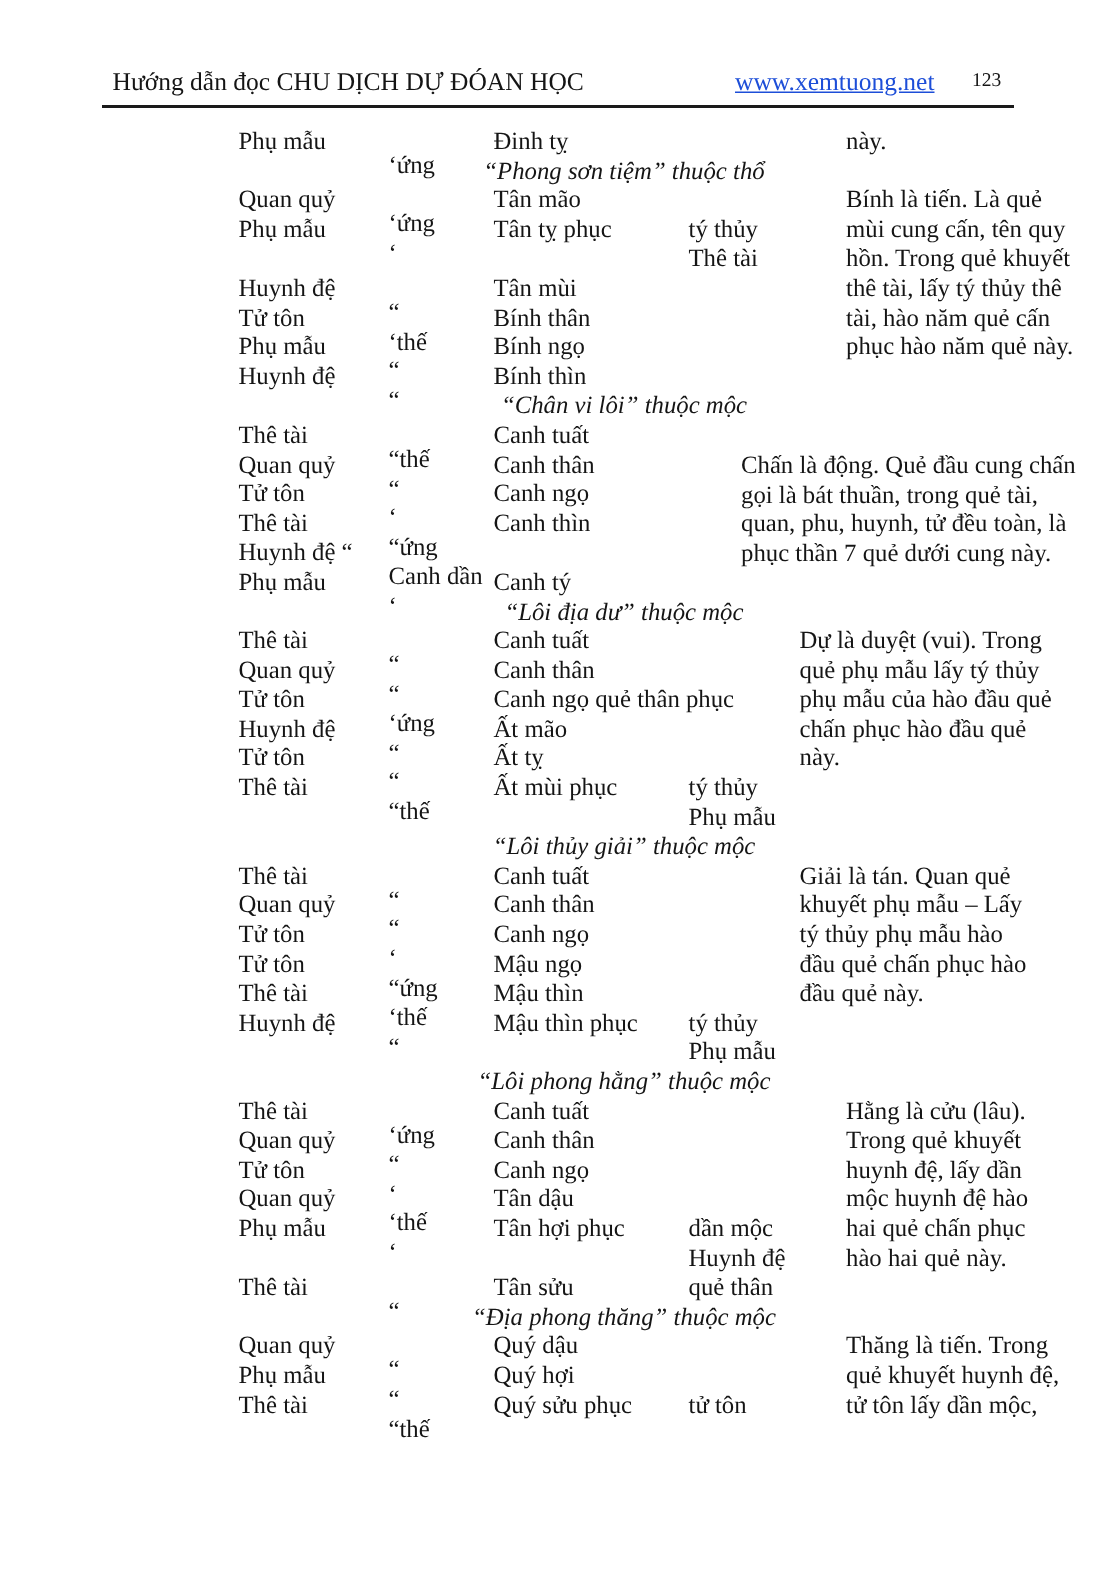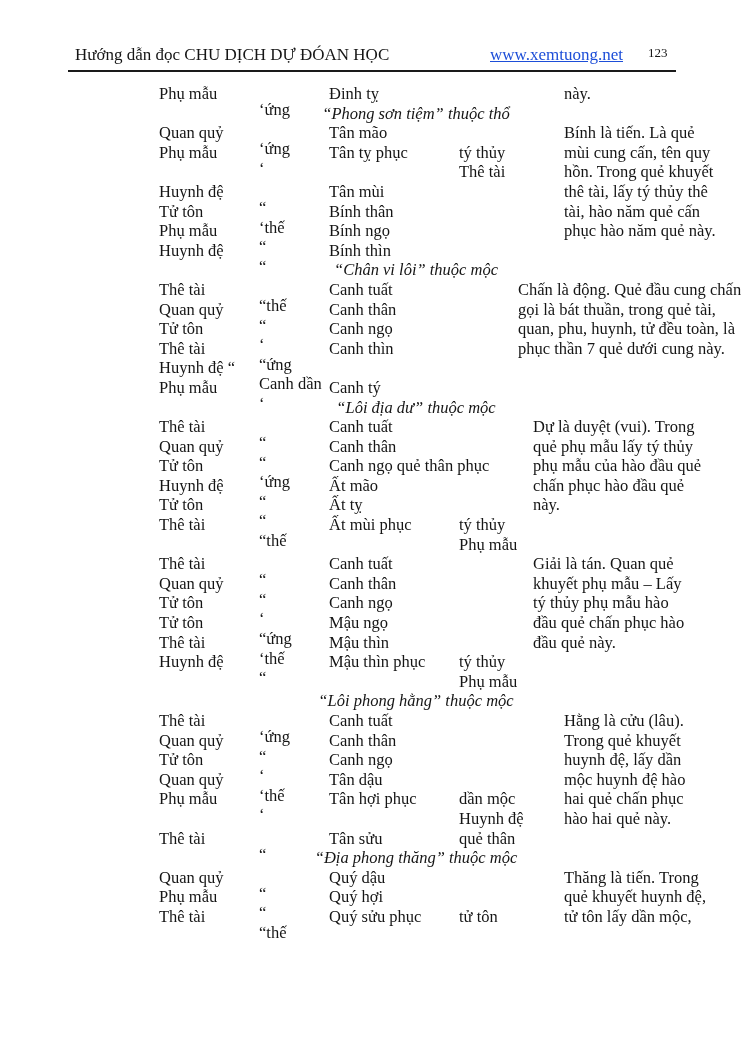--- a/index.html
+++ b/index.html
@@ -36,21 +36,21 @@
     height:19.6px; line-height:19.6px;
     width:600px; margin-left:72px;
     text-align:center;
     font-weight:bold;
     font-size:18px;
   }
   .block-body { position:relative; }
   .notes { position:absolute; top:0; }
   .notes.narrow { left:520px; }
   .notes.medium { left:489px; }
-  .notes.wide   { left:474px; }
+  .notes.wide   { left:450px;margin-top:20px; }
   .note-line { height:19.6px; font-size:16.5px; line-height:19.6px; white-space:nowrap; }
 </style>
 </head>
 <body>
 
 <div class="page">
   <div class="hdr-title">Hướng dẫn đọc CHU DỊCH DỰ ĐÓAN HỌC</div>
   <a class="hdr-link">www.xemtuong.net</a>
   <div class="hdr-page">123</div>
   <div class="hdr-rule"></div>
@@ -195,20 +195,21 @@
           <div class="notes medium">
             <div class="note-line">Dự là duyệt (vui). Trong</div>
             <div class="note-line">quẻ phụ mẫu lấy tý thủy</div>
             <div class="note-line">phụ mẫu của hào đầu quẻ</div>
             <div class="note-line">chấn phục hào đầu quẻ</div>
             <div class="note-line">này.</div>
           </div>
         </div>
       </section>
       <section class="block">
+        <div class="block-title">“Lôi thủy giải” thuộc mộc</div>
         <div class="block-body">
           <div class="line">
             <span class="c1">Thê tài</span>
             <span class="c2">“</span>
             <span class="c3">Canh tuất</span>
           </div>
           <div class="line">
             <span class="c1">Quan quỷ</span>
             <span class="c2">“</span>
             <span class="c3">Canh thân</span>

